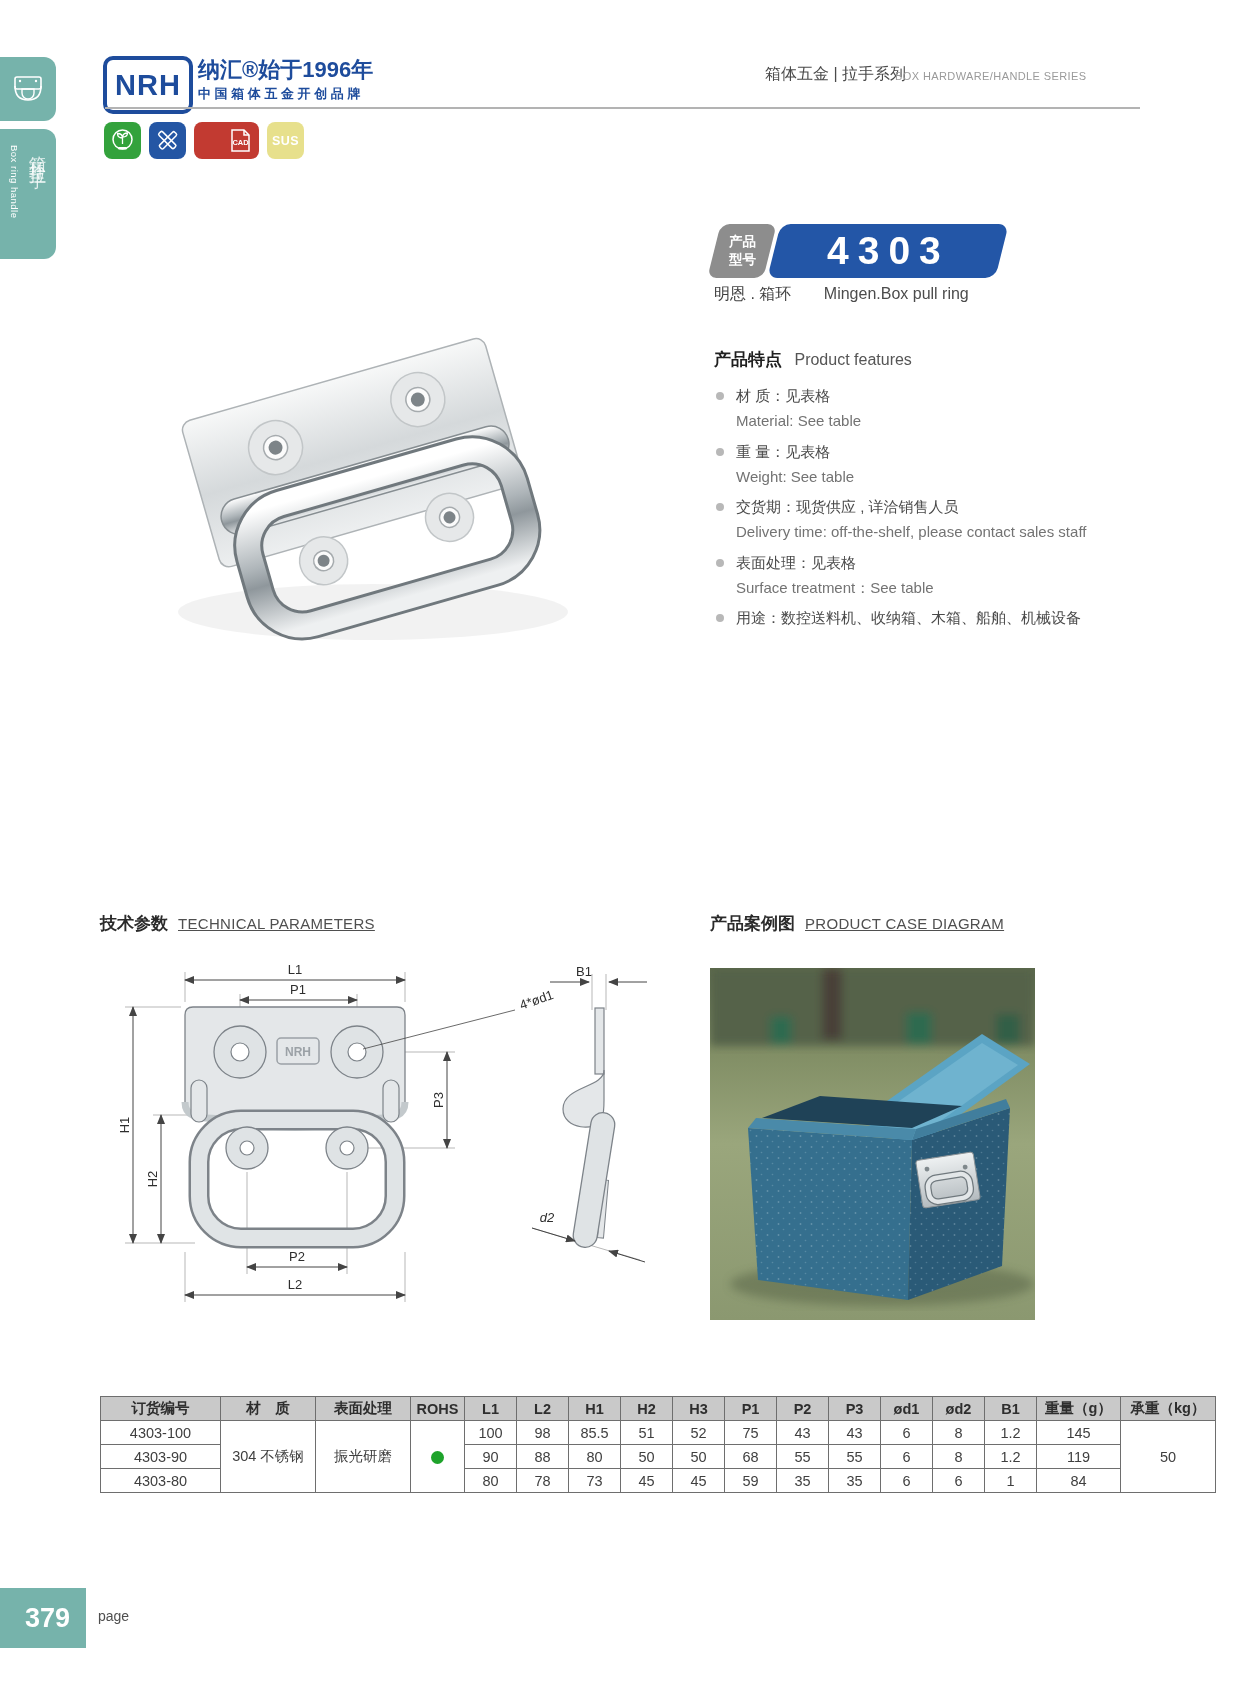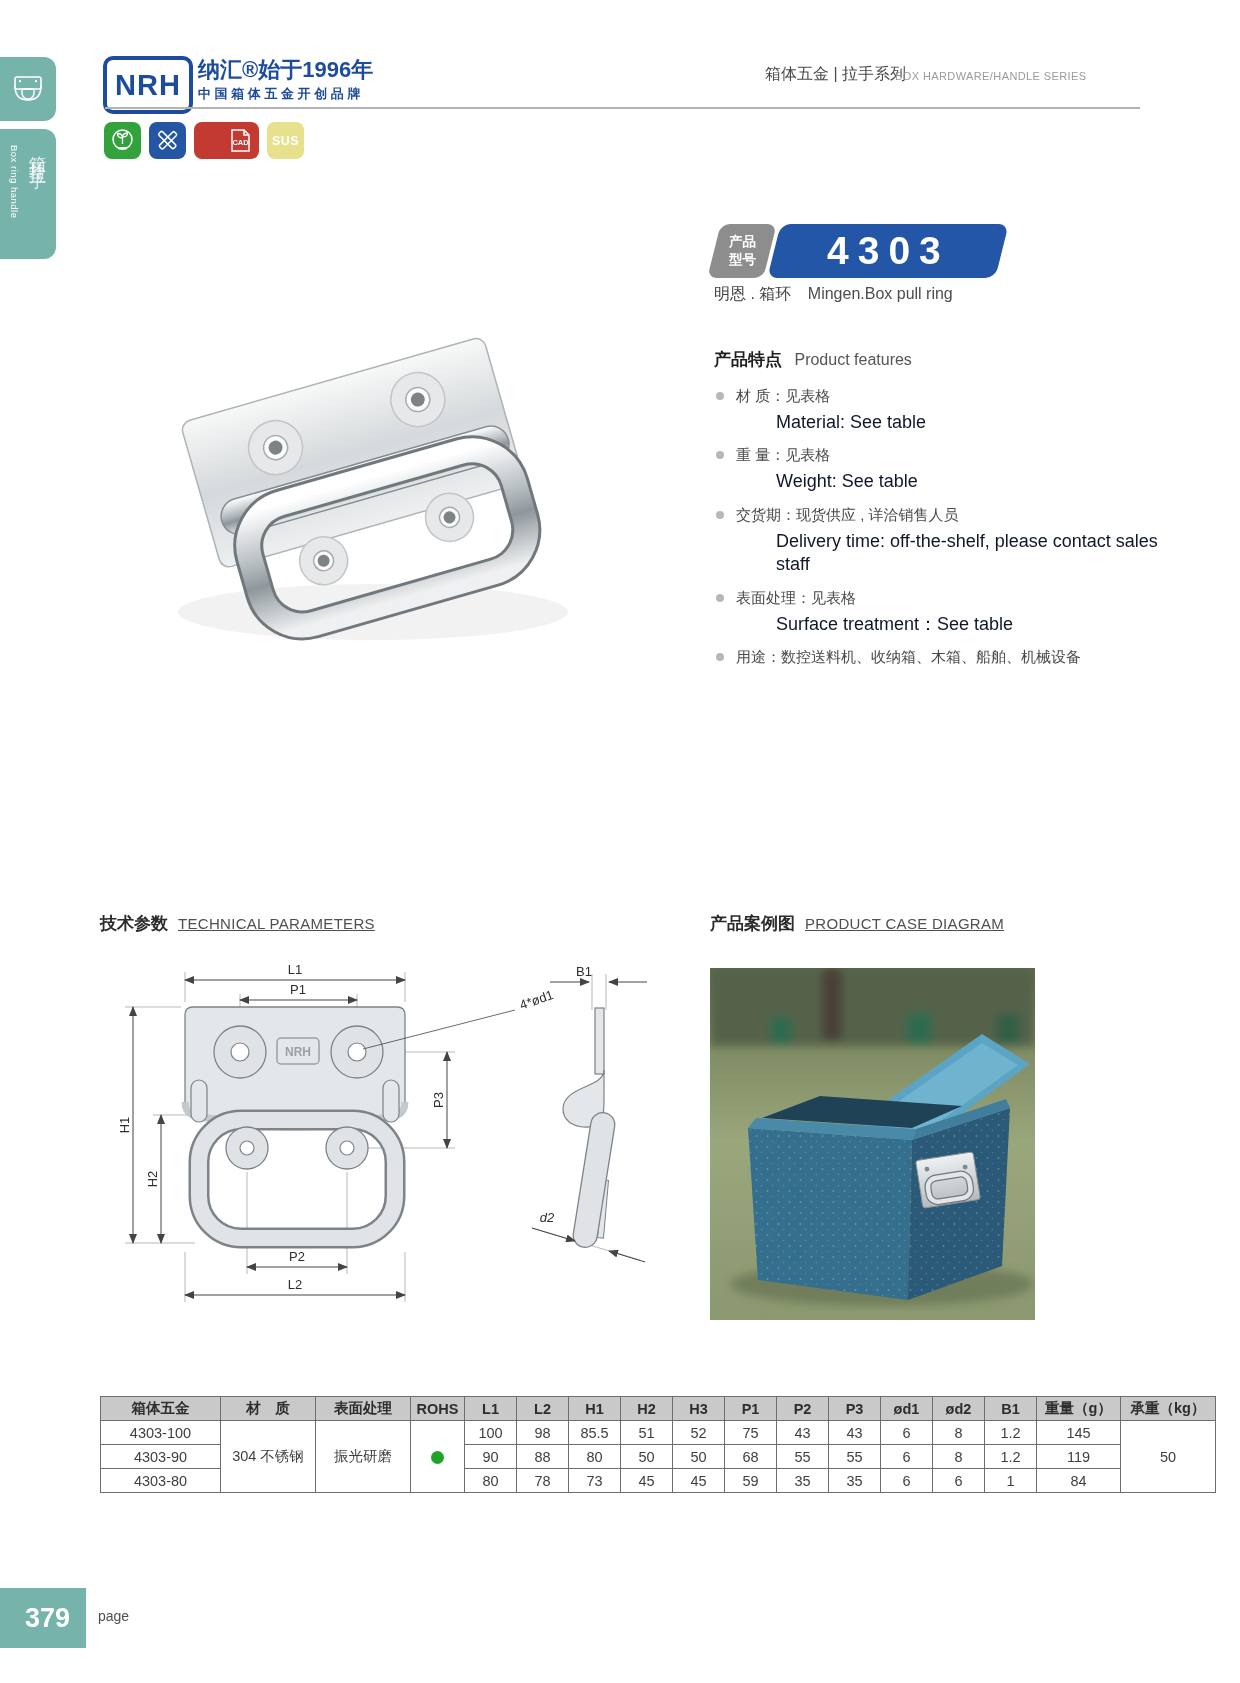--- a/index.html
+++ b/index.html
@@ -39,32 +39,32 @@
 
   
   .model-tag{position:absolute;left:714px;top:224px;width:56px;height:54px;background:#8d8d8d;
              border-radius:9px;transform:skewX(-14deg);display:flex;align-items:center;justify-content:center;}
   .model-tag .in{transform:skewX(14deg);color:#fff;font-size:13.5px;font-weight:bold;
                  line-height:1.3;text-align:center;}
   .model-bar{position:absolute;left:774px;top:224px;width:228px;height:54px;background:#2356a7;
              border-radius:10px;transform:skewX(-14deg);display:flex;align-items:center;justify-content:center;}
   .model-bar .in{transform:skewX(14deg);color:#fff;font-size:39px;font-weight:bold;letter-spacing:9px;}
   .prod-name{position:absolute;left:714px;top:284px;font-size:16px;color:#3f3f3f;}
-  .prod-name .en{margin-left:12px;color:#4c4c4c;}
+  .prod-name .en{margin-left:28px;color:#4c4c4c;}
 
   
   .features{position:absolute;left:714px;top:348px;width:448px;}
   .f-title-cn{font-size:17px;font-weight:bold;color:#1f1f1f;}
   .f-title-en{font-size:16px;color:#555;margin-left:8px;}
   .features ul{list-style:none;margin:16px 0 0 0;padding:0;}
   .features li{position:relative;padding-left:22px;margin-bottom:12px;}
   .features li::before{content:"";position:absolute;left:2px;top:5px;width:8px;height:8px;
                        border-radius:50%;background:#b8b8b8;}
   .f-cn{font-size:15px;color:#4a4a4a;margin-bottom:5px;}
-  .f-en{font-size:18px;color:#0f172a;line-height:1.3;margin-left:40px;}
+  .f-en{font-size:15px;color:#737373;line-height:1.3;}
 
   
   .sec-title{position:absolute;}
   .sec-cn{font-size:17px;font-weight:bold;color:#2a2a2a;}
   .sec-en{font-size:15px;color:#4f4f4f;margin-left:10px;letter-spacing:.3px;text-decoration:underline;}
   .t-tech{left:100px;top:912px;}
   .t-case{left:710px;top:912px;}
 
   .tech-svg{position:absolute;left:95px;top:952px;width:585px;height:375px;}
   .case-svg{position:absolute;left:710px;top:968px;width:325px;height:352px;}
@@ -371,21 +371,21 @@
         <col style="width:52px">
         <col style="width:52px">
       <col style="width:52px">
         <col style="width:52px">
         <col style="width:52px">
         <col style="width:84px">
       <col style="width:95px">
     </colgroup>
     <tbody>
         <tr>
-      <th>箱体五金</th>
+      <th>订货编号</th>
       <th>材　质</th>
       <th>表面处理</th>
       <th>ROHS</th>
       <th>L1</th>
       <th>L2</th>
       <th>H1</th>
       <th>H2</th>
       <th>H3</th>
       <th>P1</th>
       <th>P2</th>

